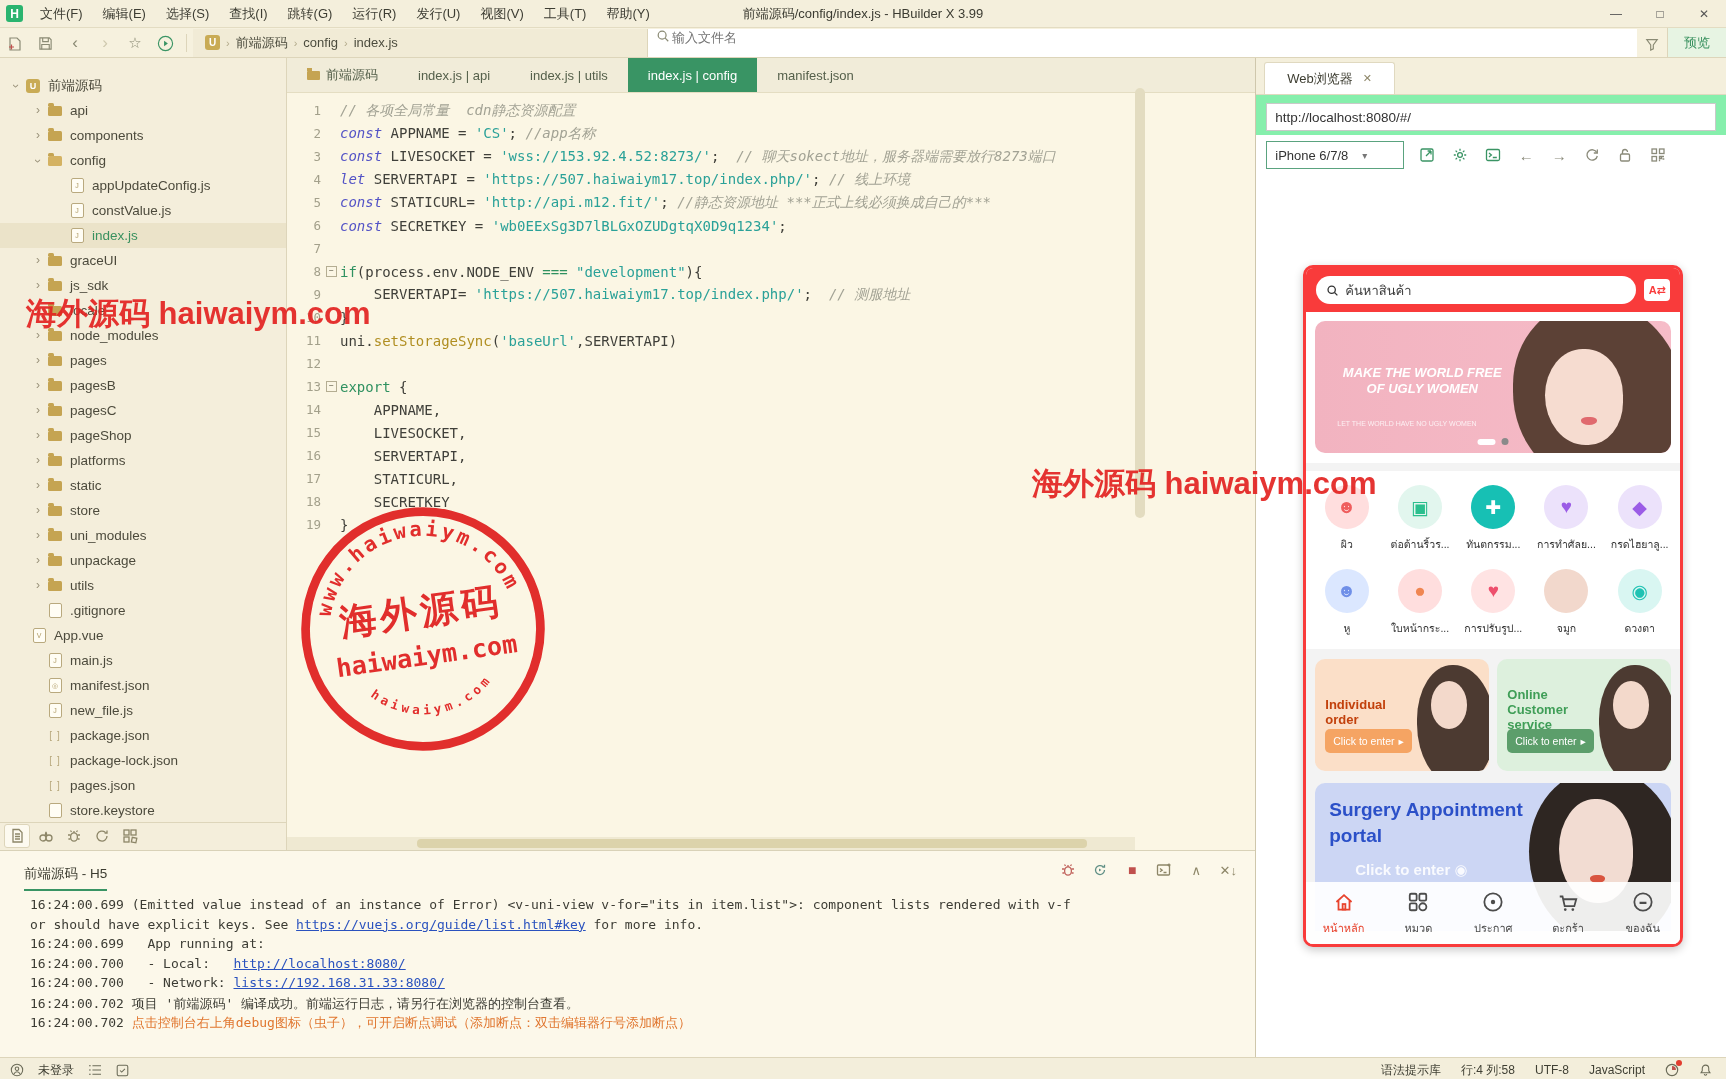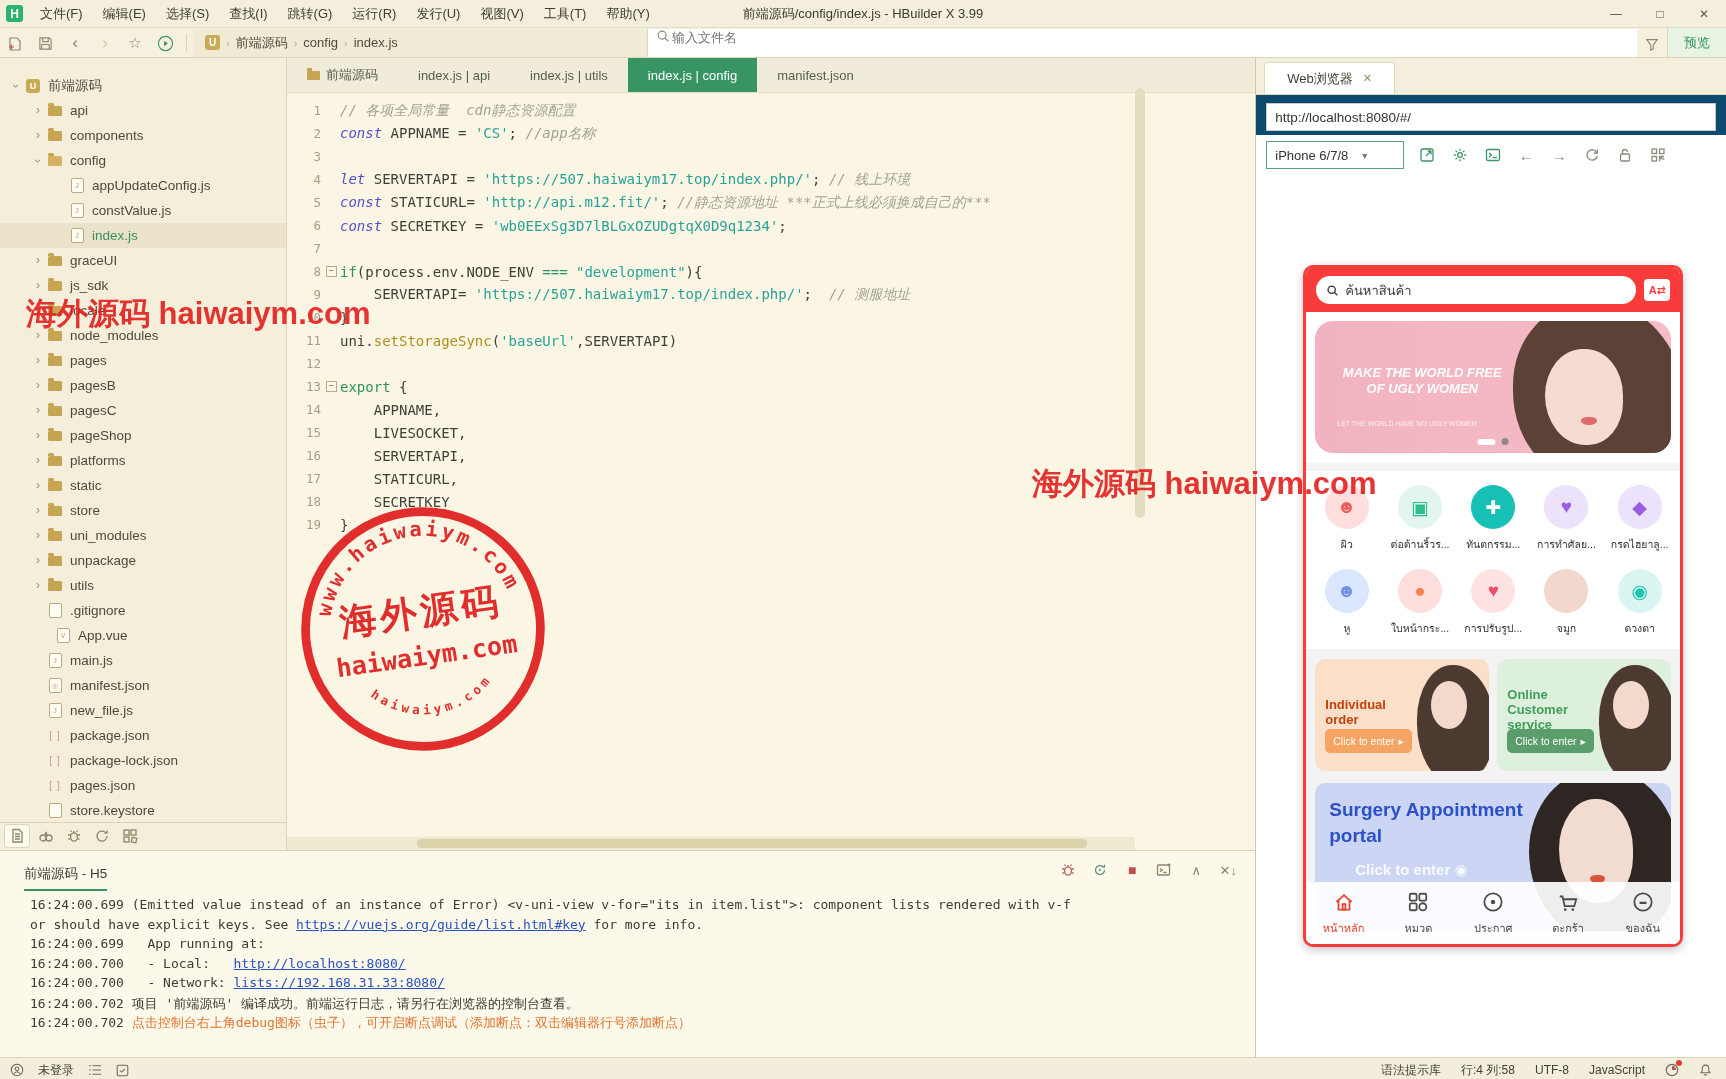--- a/index.html
+++ b/index.html
@@ -96,42 +96,42 @@
   .con-line{height:19.5px;white-space:pre;overflow:hidden;}
   .con-line .link{color:#2a52be;text-decoration:underline;}
   .con-line .warn{color:#e0762f;}
 
   
   .browser{width:470px;border-left:1px solid #cfc7ac;background:#fff;display:flex;flex-direction:column;}
   .b-tabs{height:36px;background:#f4efdc;display:flex;align-items:stretch;border-bottom:1px solid #e0d9c0;}
   .b-tab{background:#fff;border:1px solid #e0d9c0;border-bottom:0;margin-left:8px;margin-top:4px;padding:0 22px;
          display:flex;align-items:center;gap:10px;font-size:13px;color:#3c3c30;border-radius:3px 3px 0 0;}
   .b-close{color:#8d8668;font-size:11px;}
-  .b-url{padding:8px 10px 4px 10px;background:#0c4a6e;}
+  .b-url{padding:8px 10px 4px 10px;background:#86efac;}
   .b-url input{width:100%;box-sizing:border-box;height:28px;border:1px solid #c9c9c9;padding:0 8px;font-size:13.5px;color:#333;
          font-family:"Liberation Sans","DejaVu Sans",sans-serif;outline:none;background:#fff;}
   .b-tools{display:flex;align-items:center;gap:13px;padding:6px 10px 10px 10px;background:#fff;}
   .dev-select{border:1px solid #5aa37f;height:26px;display:flex;align-items:center;gap:14px;padding:0 8px;font-size:13px;color:#333;min-width:120px;}
   .dev-select .caret{color:#777;font-size:10px;}
   .b-tools .bi{width:20px;height:20px;display:flex;align-items:center;justify-content:center;color:#8a8a7a;font-size:15px;}
   .bi.green{color:#3a9464;}
   .b-stage{flex:1;background:#fff;position:relative;}
 
   
   .phone{position:absolute;left:47px;top:86px;width:374px;height:676px;border:3px solid #f93b3b;border-radius:10px;
          background:#f6f6f6;box-shadow:0 3px 10px rgba(0,0,0,.22);overflow:hidden;display:flex;flex-direction:column;}
   .p-head{height:44px;background:#f93b3b;display:flex;align-items:center;padding:0 10px;gap:8px;flex:none;}
   .p-search{flex:1;height:28px;background:#fff;border-radius:14px;display:flex;align-items:center;padding:0 10px;gap:6px;color:#555;}
   .p-search .mag{color:#444;}
   .p-search .ph{font-size:13px;color:#3c3c3c;}
   .p-trans{width:26px;height:22px;background:#fff;border-radius:4px;display:flex;align-items:center;justify-content:center;
          color:#f93b3b;font-size:11px;font-weight:bold;}
   .p-body{flex:1;position:relative;background:#f3f3f3;display:flex;flex-direction:column;}
   .banner-wrap{background:#fff;padding:9px 9px 10px 9px;}
-  .banner{height:132px;border-radius:18px;background:linear-gradient(90deg,#f2b3c0,#f6bcc8);position:relative;overflow:hidden;}
+  .banner{height:132px;border-radius:10px;background:linear-gradient(90deg,#f2b3c0,#f6bcc8);position:relative;overflow:hidden;}
   .bn-title{position:absolute;left:22px;top:44px;width:170px;color:#fff;font-weight:bold;font-style:italic;
          font-size:13px;line-height:16px;text-align:center;}
   .bn-sub{position:absolute;left:22px;top:98px;width:150px;color:#ffffffcc;font-size:7px;line-height:9px;}
   .bn-hair{position:absolute;right:-12px;top:-20px;width:170px;height:185px;background:#5c4136;border-radius:46% 54% 48% 52%;}
   .bn-face{position:absolute;right:48px;top:28px;width:78px;height:96px;background:#f6dcd0;border-radius:50% 50% 46% 54%;}
   .bn-lip{position:absolute;right:74px;top:96px;width:16px;height:8px;background:#e06a6e;border-radius:40% 40% 50% 50%;}
   .bn-dots{position:absolute;left:50%;bottom:8px;transform:translateX(-50%);display:flex;gap:6px;align-items:center;}
   .bn-dots .pill{width:18px;height:6px;border-radius:3px;background:#fff;}
   .bn-dots .dot{width:7px;height:7px;border-radius:50%;background:#8a8a8a;}
   .cat-grid{background:#fff;margin-top:8px;padding:14px 4px 12px 4px;}
@@ -402,21 +402,21 @@
                 </span>
                 <span class="tlabel">utils</span>
               </div>
               <div class="trow" style="padding-left: 32px;">
                 <span class="arrow"></span>
                 <span class="ticon">
                   <span class="i-doc"></span>
                 </span>
                 <span class="tlabel">.gitignore</span>
               </div>
-              <div class="trow" style="padding-left: 40px; text-align: center;">
+              <div class="trow" style="padding-left: 16px; text-align: center;">
                 <span class="arrow"></span>
                 <span class="ticon">
                   <span class="i-doc">V</span>
                 </span>
                 <span class="tlabel">App.vue</span>
               </div>
               <div class="trow" style="padding-left: 32px;">
                 <span class="arrow"></span>
                 <span class="ticon">
                   <span class="i-doc">J</span>
@@ -518,21 +518,21 @@
                 <span>index.js | config</span>
               </div>
               <div class="tab">
                 <span>manifest.json</span>
               </div>
             </div>
           <div class="code-viewport">
             <div id="codeLines">
                 <div class="cline"><span class="lnum">1</span><span class="fold"></span><span class="ctext"><span class="tok-cmt">// 各项全局常量  cdn静态资源配置</span></span></div>
                 <div class="cline"><span class="lnum">2</span><span class="fold"></span><span class="ctext"><span class="tok-kw">const </span><span class="tok-pln">APPNAME = </span><span class="tok-str">'CS'</span><span class="tok-pln">; </span><span class="tok-cmt">//app名称</span></span></div>
-                <div class="cline"><span class="lnum">3</span><span class="fold"></span></div>
+                <div class="cline"><span class="lnum">3</span><span class="fold"></span><span class="ctext"><span class="tok-kw">const </span><span class="tok-pln">LIVESOCKET = </span><span class="tok-str">'wss://153.92.4.52:8273/'</span><span class="tok-pln">;  </span><span class="tok-cmt">// 聊天sokect地址，服务器端需要放行8273端口</span></span></div>
                 <div class="cline"><span class="lnum">4</span><span class="fold"></span><span class="ctext"><span class="tok-kw">let </span><span class="tok-pln">SERVERTAPI = </span><span class="tok-str">'https://507.haiwaiym17.top/index.php/'</span><span class="tok-pln">; </span><span class="tok-cmt">// 线上环境</span></span></div>
                 <div class="cline"><span class="lnum">5</span><span class="fold"></span><span class="ctext"><span class="tok-kw">const </span><span class="tok-pln">STATICURL= </span><span class="tok-str">'http://api.m12.fit/'</span><span class="tok-pln">; </span><span class="tok-cmt">//静态资源地址 ***正式上线必须换成自己的***</span></span></div>
                 <div class="cline"><span class="lnum">6</span><span class="fold"></span><span class="ctext"><span class="tok-kw">const </span><span class="tok-pln">SECRETKEY = </span><span class="tok-str">'wb0EExSg3D7lBLGxOZUDgtqX0D9q1234'</span><span class="tok-pln">;</span></span></div>
                 <div class="cline"><span class="lnum">7</span><span class="fold"></span><span class="ctext"></span></div>
                 <div class="cline"><span class="lnum">8</span><span class="fold"><span class="fbox">−</span></span><span class="ctext"><span class="tok-kwg">if</span><span class="tok-pln">(process.env.NODE_ENV </span><span class="tok-op">=== </span><span class="tok-str">"development"</span><span class="tok-pln">){</span></span></div>
                 <div class="cline"><span class="lnum">9</span><span class="fold"></span><span class="ctext"><span class="tok-pln">    SERVERTAPI= </span><span class="tok-str">'https://507.haiwaiym17.top/index.php/'</span><span class="tok-pln">;  </span><span class="tok-cmt">// 测服地址</span></span></div>
                 <div class="cline"><span class="lnum">10</span><span class="fold"></span><span class="ctext"><span class="tok-pln">}</span></span></div>
                 <div class="cline"><span class="lnum">11</span><span class="fold"></span><span class="ctext"><span class="tok-pln">uni.</span><span class="tok-fn">setStorageSync</span><span class="tok-pln">(</span><span class="tok-str">'baseUrl'</span><span class="tok-pln">,SERVERTAPI)</span></span></div>
                 <div class="cline"><span class="lnum">12</span><span class="fold"></span><span class="ctext"></span></div>
                 <div class="cline"><span class="lnum">13</span><span class="fold"><span class="fbox">−</span></span><span class="ctext"><span class="tok-kwg">export</span><span class="tok-pln"> {</span></span></div>

